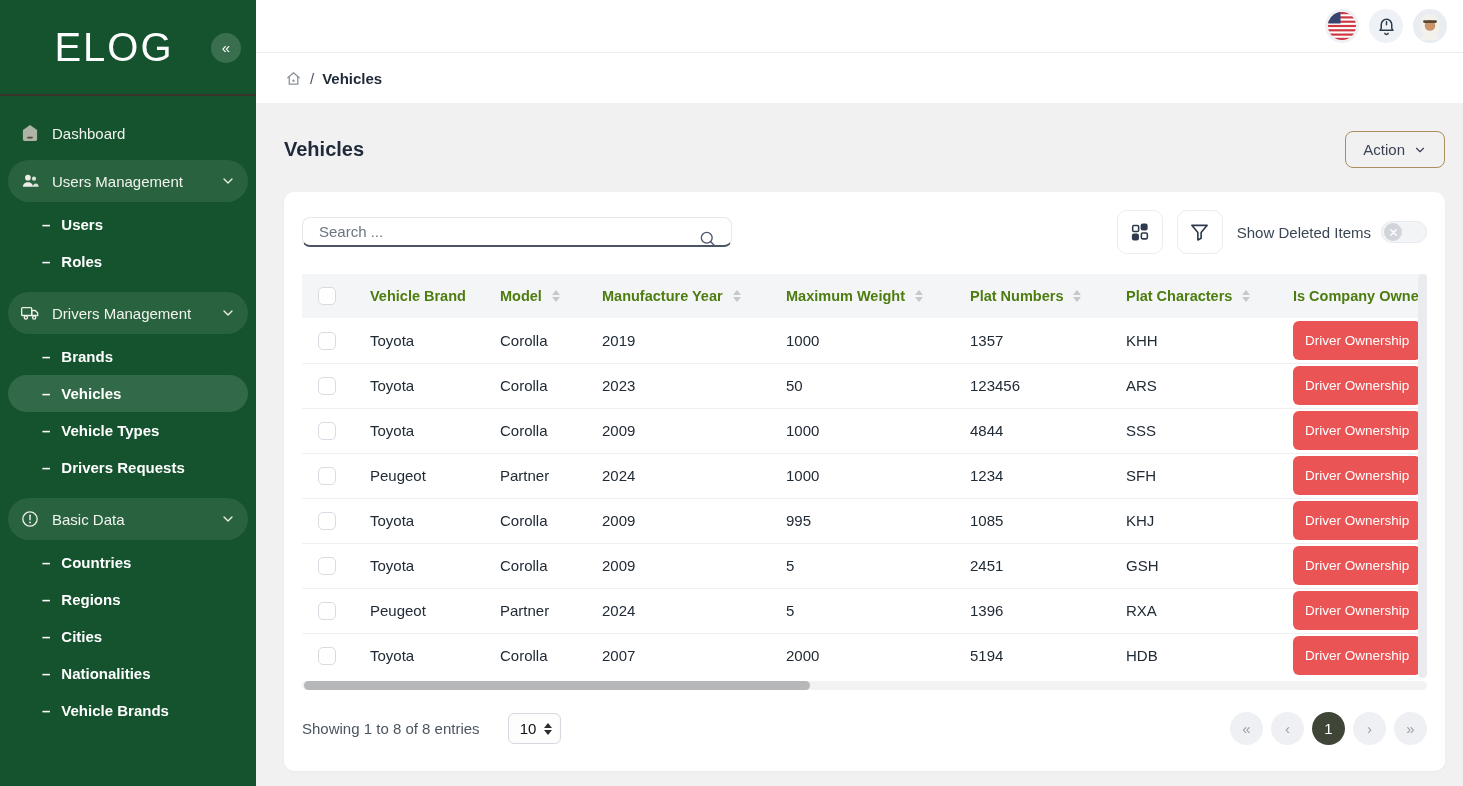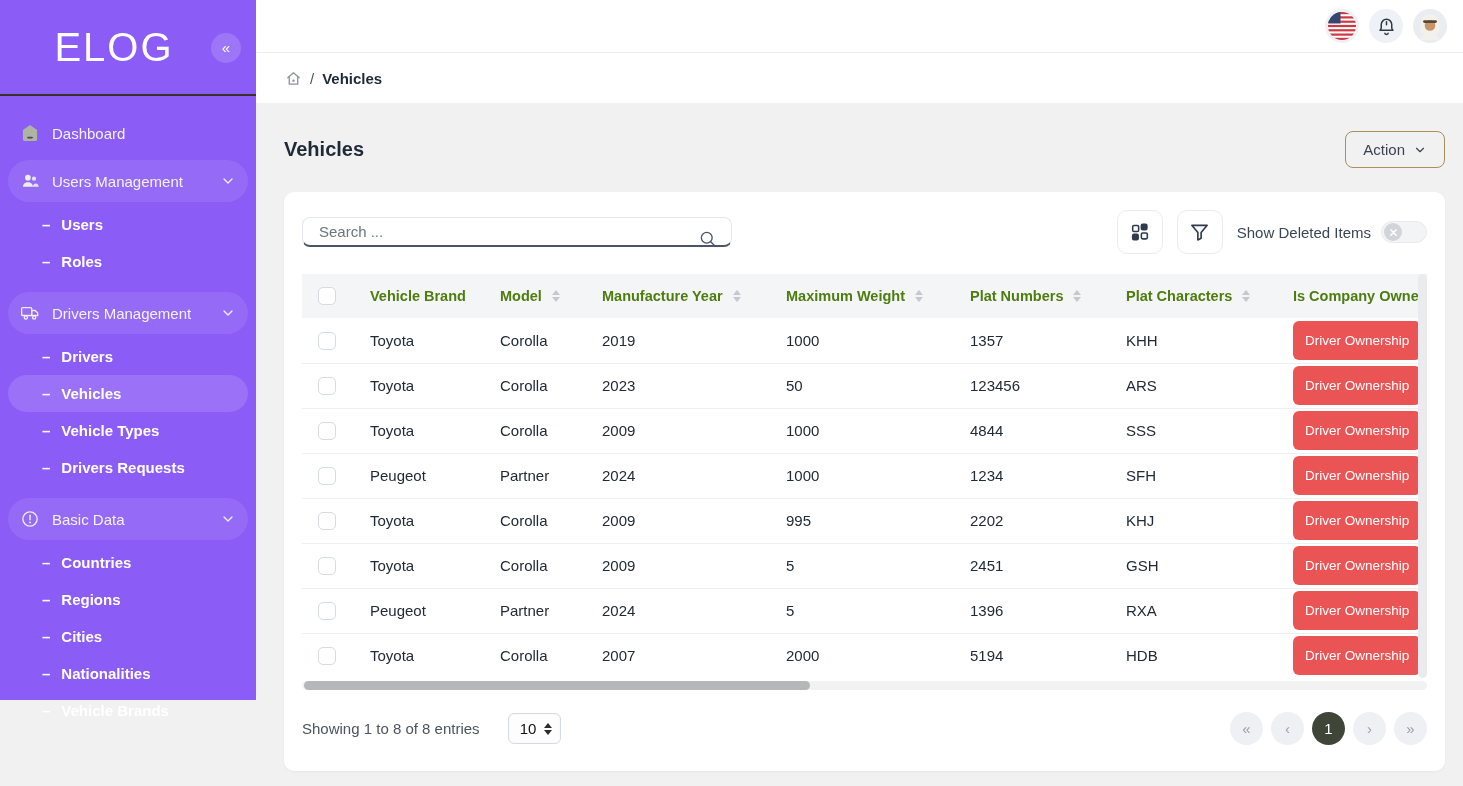--- a/index.html
+++ b/index.html
@@ -1,20 +1,20 @@
 <!DOCTYPE html>
 <html><head>
 <meta charset="utf-8">
 <style>
   * { margin:0; padding:0; box-sizing:border-box; }
   html,body { width:1463px; height:786px; overflow:hidden; font-family:"Liberation Sans", sans-serif; background:#f1f1f2; }
   .app { display:flex; width:1463px; height:786px; }
 
   
-  .sidebar { width:256px; height:700px; background:#8b5cf6; flex:0 0 256px; color:#fff; }
+  .sidebar { width:256px; height:786px; background:#14532d; flex:0 0 256px; color:#fff; }
   .logo-row { height:96px; display:flex; align-items:center; justify-content:center; position:relative; border-bottom:2px solid #3a3129; }
   .logo { font-size:40px; letter-spacing:2px; color:#fdfdfd; font-weight:400; margin-right:28px; }
   .collapse-btn { position:absolute; right:15px; top:33px; width:30px; height:30px; border-radius:50%; background:rgba(255,255,255,0.16); border:none; color:#fff; font-size:15px; line-height:28px; cursor:pointer; }
   .menu { padding:14px 8px 0 8px; }
   .menu-item, .menu-group { display:flex; align-items:center; gap:12px; padding:11px 12px; border-radius:22px; font-size:15px; color:#f2f3ee; cursor:pointer; }
   .menu-group { background:rgba(255,255,255,0.09); margin-top:6px; }
   .menu-item { margin-top:2px; }
   .menu-group .chev { margin-left:auto; }
   .submenu { padding:4px 0 6px 0; }
   .sub-item { display:flex; align-items:center; gap:11px; padding:10px 12px 10px 34px; font-size:15px; font-weight:bold; color:#ffffff; border-radius:22px; cursor:pointer; }
@@ -129,21 +129,21 @@
               <circle cx="17" cy="17.3" r="1.9"></circle>
             </g>
           </svg>
         <span>Drivers Management</span>
         <svg class="chev" width="16" height="16" viewBox="0 0 24 24">
             <path d="M6 9l6 6 6-6" fill="none" stroke="#eceee7" stroke-width="2" stroke-linecap="round" stroke-linejoin="round"></path>
           </svg>
       </div>
       <div class="submenu">
         <div class="sub-item">
-            <span>Drivers</span>
+            <span>Brands</span>
           </div>
         <div class="sub-item active">
             <span>Vehicles</span>
           </div>
         <div class="sub-item">
             <span>Vehicle Types</span>
           </div>
         <div class="sub-item">
             <span>Drivers Requests</span>
           </div>
@@ -399,21 +399,21 @@
                 <td>1234</td>
                 <td>SFH</td>
                 <td><button class="danger-btn">Driver Ownership</button></td>
               </tr>
               <tr>
                 <td><span class="cb"></span></td>
                 <td>Toyota</td>
                 <td>Corolla</td>
                 <td>2009</td>
                 <td>995</td>
-                <td>2202</td>
+                <td>1085</td>
                 <td>KHJ</td>
                 <td><button class="danger-btn">Driver Ownership</button></td>
               </tr>
               <tr>
                 <td><span class="cb"></span></td>
                 <td>Toyota</td>
                 <td>Corolla</td>
                 <td>2009</td>
                 <td>5</td>
                 <td>2451</td>

